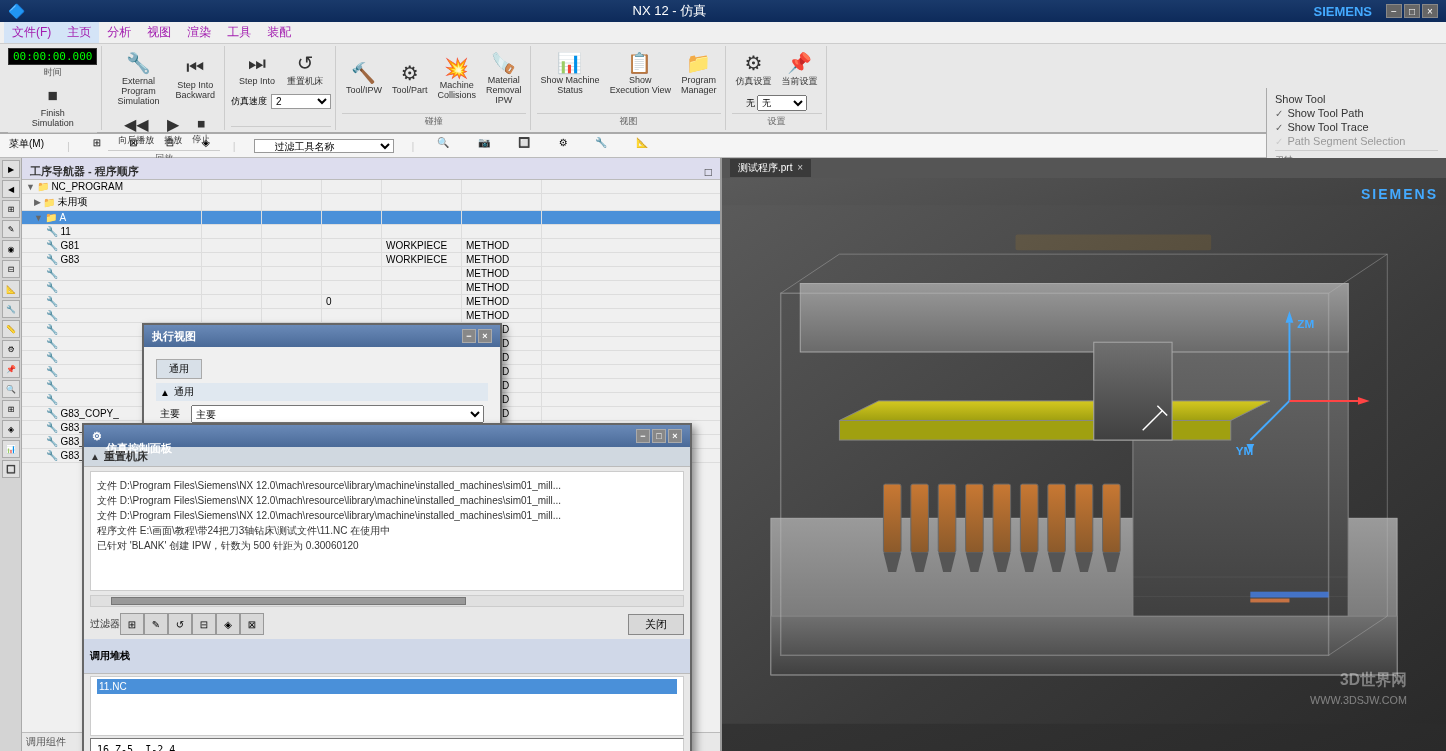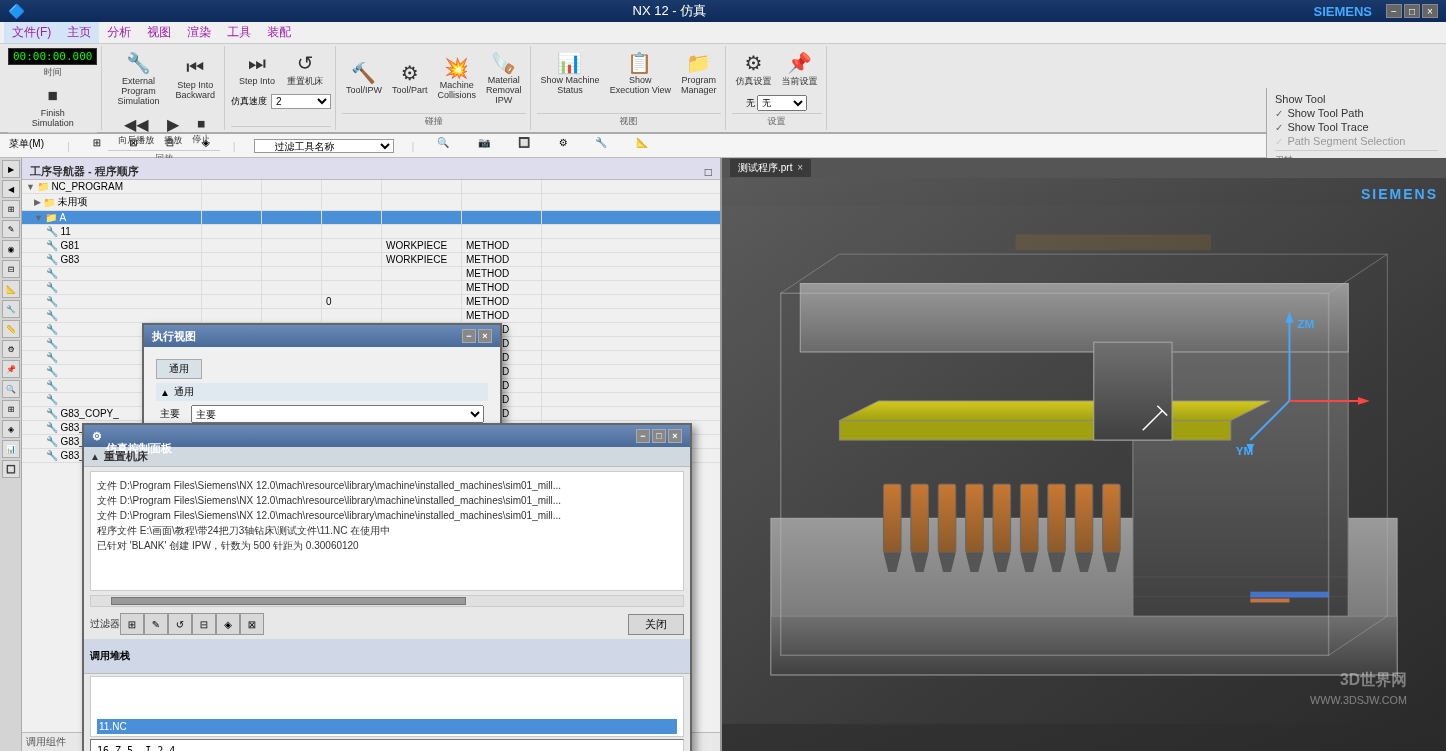--- a/index.html
+++ b/index.html
@@ -448,21 +448,21 @@
       font-size: 10px;
       background: white;
       margin: 2px 6px;
       border: 1px solid #ccc;
       min-height: 60px;
     }
     .applied-item {
       padding: 2px;
       cursor: pointer;
     }
-    .applied-item.selected { background: #4a90d9; color: white; margin-top: 40px; }
+    .applied-item.selected { background: #4a90d9; color: white; }
 
     
     .nc-code {
       padding: 4px 6px;
       font-family: monospace;
       font-size: 10px;
       background: #fff;
       border: 1px inset #ccc;
       margin: 2px 6px;
       height: 80px;

